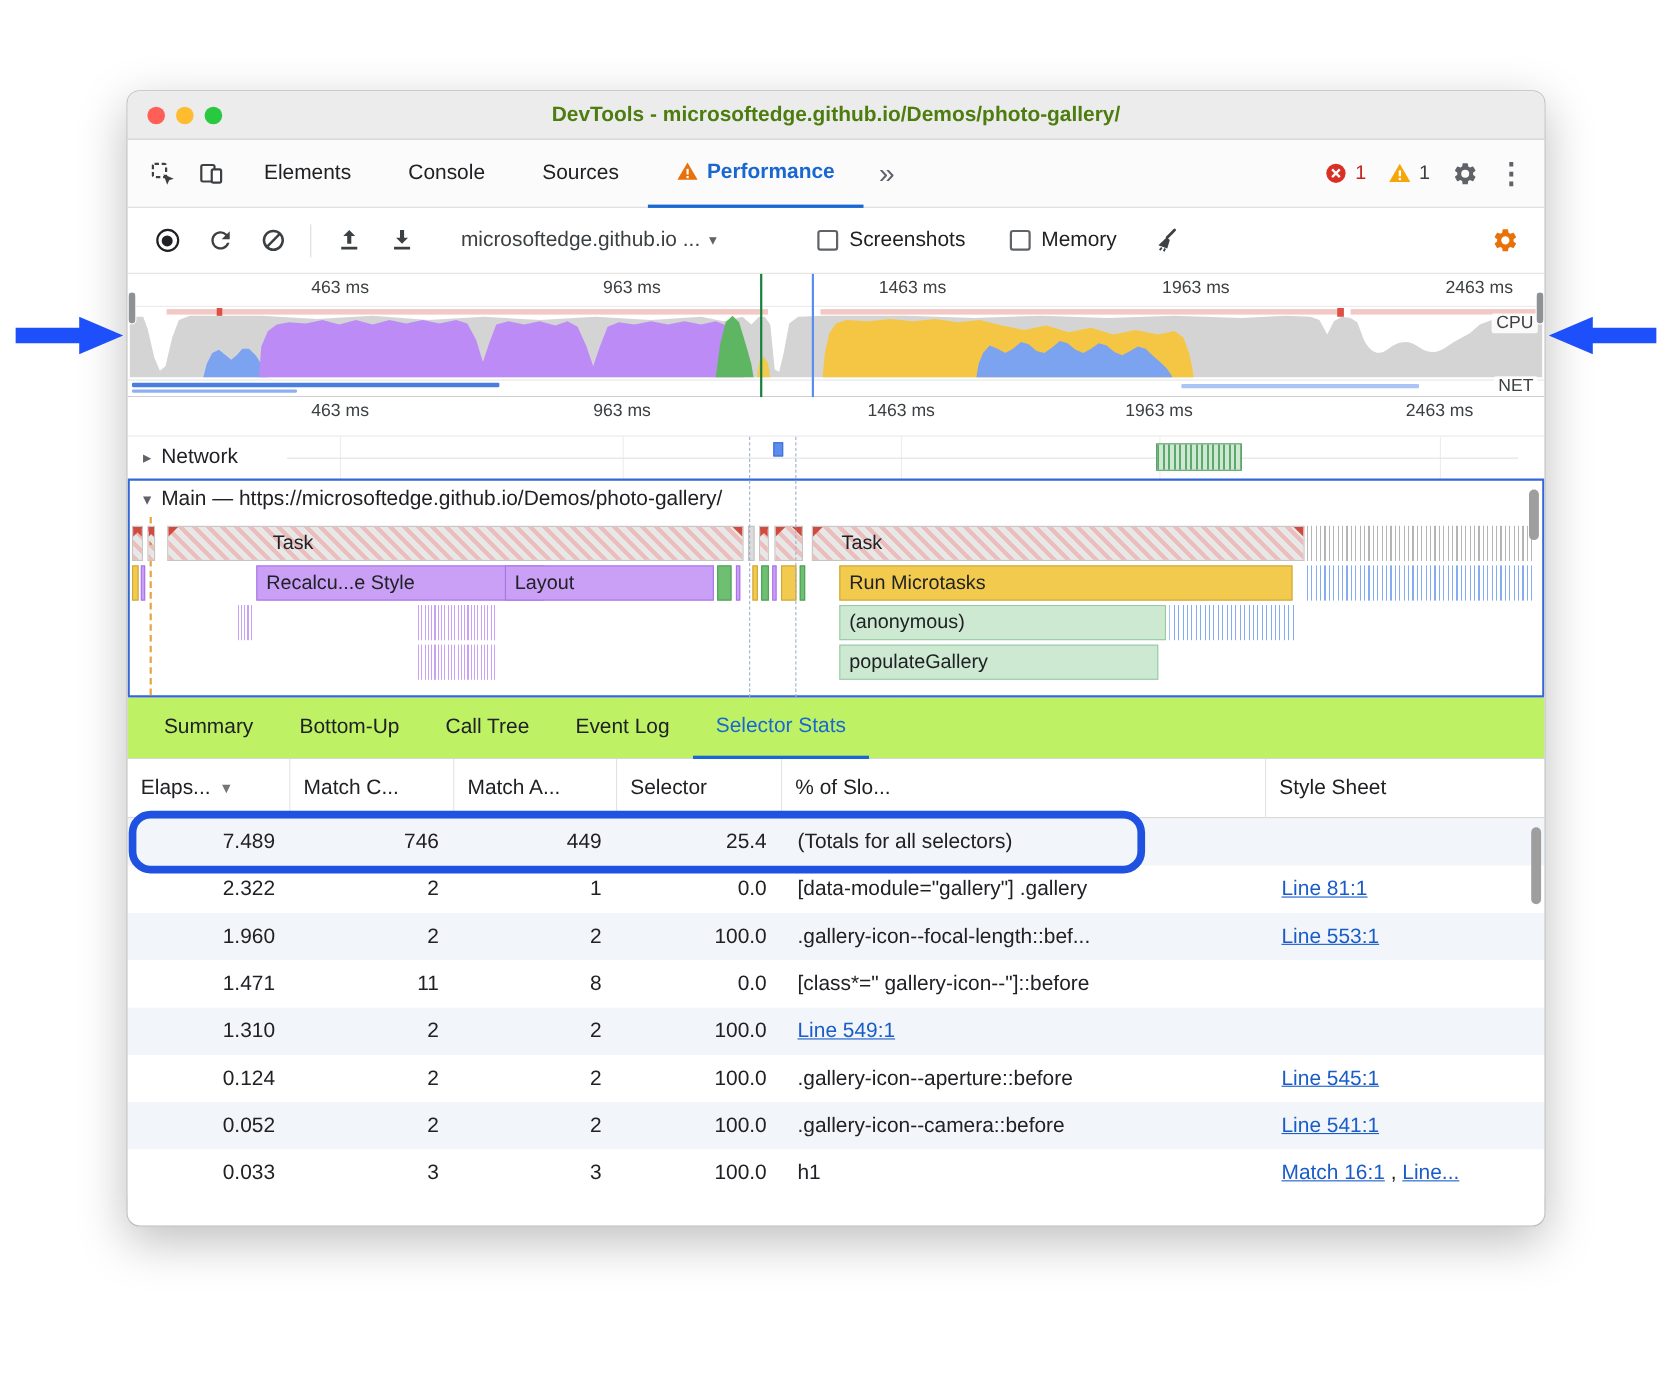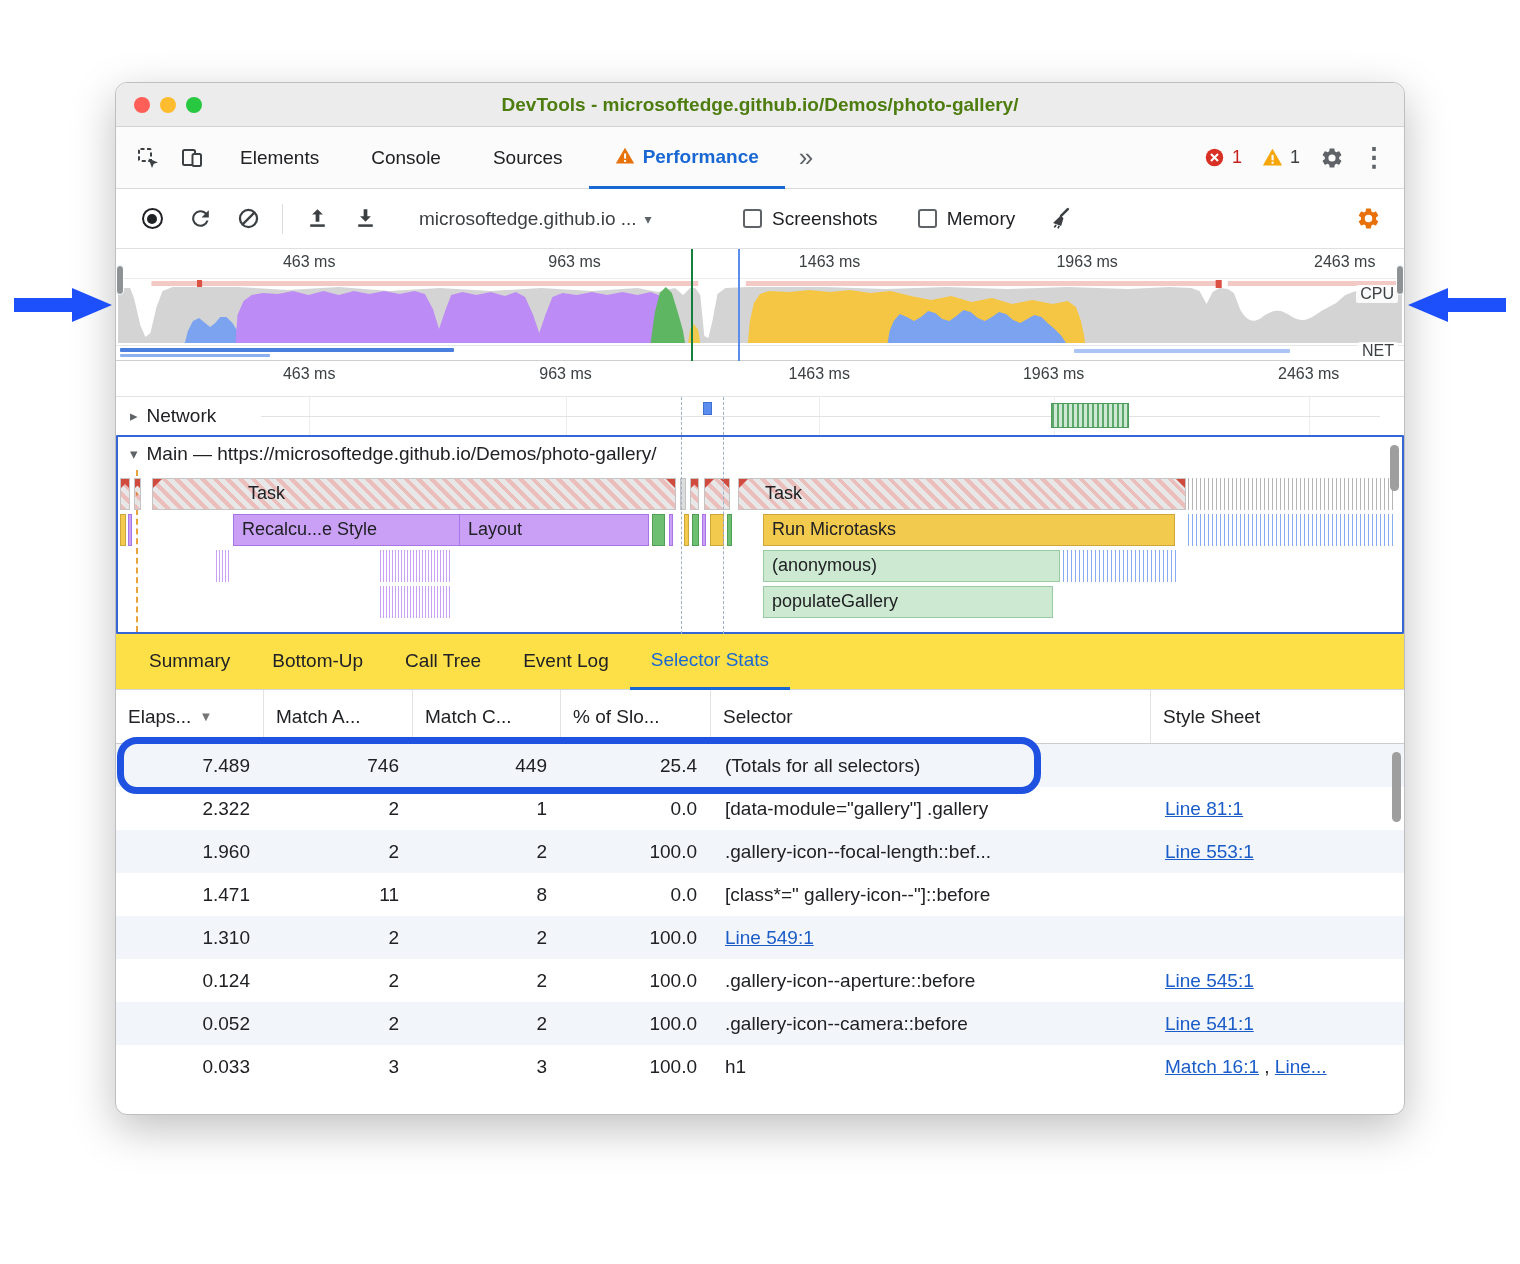--- a/index.html
+++ b/index.html
@@ -100,21 +100,21 @@
   .greenb { background:#6fbf73; border-color:#4f9f56; }
   .grayb  { background:#dcdcdc; border-color:#c2c2c2; }
   .stripes-gray  { background:repeating-linear-gradient(90deg,#b5b5b5 0 1px,transparent 1px 4px); }
   .stripes-blue  { background:repeating-linear-gradient(90deg,#85acf0 0 1px,transparent 1px 4px); }
   .stripes-purple{ background:repeating-linear-gradient(90deg,#c9a2f5 0 1px,transparent 1px 3px); }
   .orange-dash { position:absolute; top:0; height:162px; width:0; border-left:2px dashed #e8a33d; }
   .scroll-thumb { position:absolute; width:9px; background:#9e9e9e; border-radius:5px; z-index:5; }
 
   
   .btabs { height:56px; display:flex; align-items:center; padding:0 12px;
-    border-bottom:1px solid #d5d5d5; background:#fde047; }
+    border-bottom:1px solid #d5d5d5; background:#bef264; }
   .btab { height:56px; line-height:54px; padding:0 21px; font-size:19px; cursor:pointer; }
   .btab.active { color:var(--accent,#1967d2); border-bottom:3px solid var(--accent,#1967d2); line-height:51px; }
 
   .stats-table { position:relative; }
   .thead, .trow { display:grid; grid-template-columns:148px 149px 148px 150px 440px 1fr; padding-right:18px; }
   .thead { height:54px; border-bottom:1px solid #cccccc; background:#fff; }
   .hcell { display:flex; align-items:center; gap:8px; padding-left:12px; font-size:19px;
     color:#202124; border-right:1px solid #e3e3e3; overflow:hidden; white-space:nowrap; }
   .hcell.last { border-right:none; }
   .sort { font-size:13px; color:#757575; }
@@ -381,30 +381,30 @@
       <div class="btab active">Selector Stats</div>
     </div>
 
     <div class="stats-table">
       <div class="thead">
         <div class="hcell">
           <span>Elaps...</span>
           <span class="sort">▼</span>
         </div>
         <div class="hcell">
+            <span>Match C...</span>
+          </div>
+        <div class="hcell">
             <span>Match A...</span>
           </div>
         <div class="hcell">
-            <span>Match C...</span>
+            <span>Selector</span>
           </div>
         <div class="hcell">
             <span>% of Slo...</span>
-          </div>
-        <div class="hcell">
-            <span>Selector</span>
           </div>
         <div class="hcell last">
             <span>Style Sheet</span>
           </div>
       </div>
       <div class="trows">
         <div class="hl-annotation"></div>
       <div class="trow alt">
             <div class="tcell num">7.489</div>
             <div class="tcell num">746</div>

